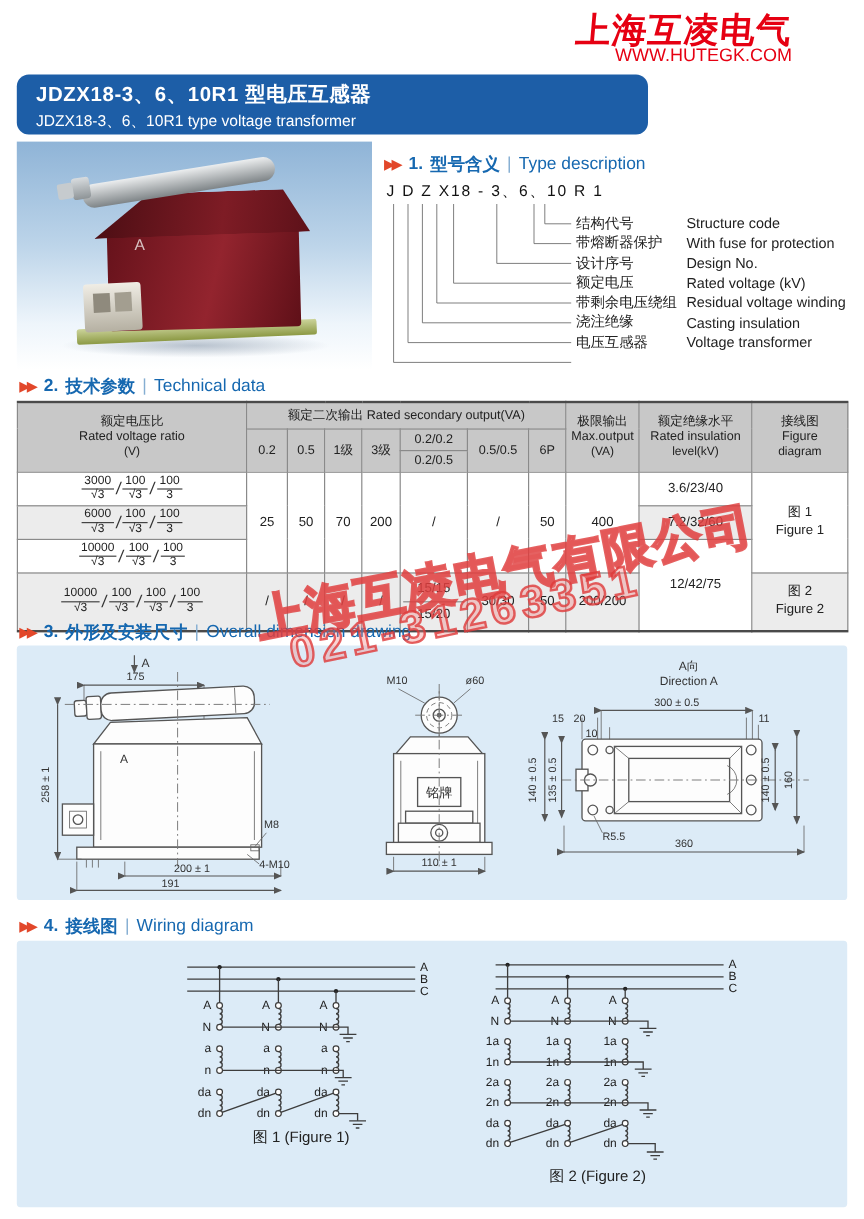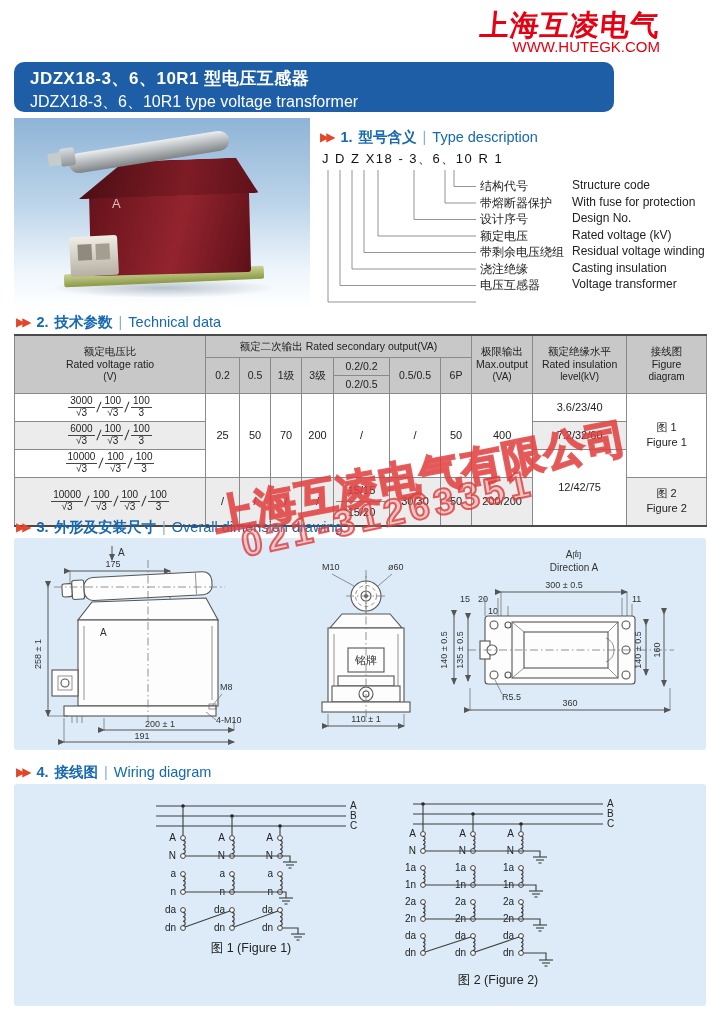--- a/index.html
+++ b/index.html
@@ -3,24 +3,24 @@
 <meta charset="utf-8">
 <style>
 *{margin:0;padding:0;box-sizing:border-box}
 body{background:#fff}
 #canvas{position:relative;width:720px;height:1016px;background:#fff;overflow:hidden;
   font-family:"Liberation Sans",sans-serif;color:#222}
 
 .logo{position:absolute;top:6px;right:60px;font-size:29px;font-weight:bold;color:#e60012;
   letter-spacing:1px;transform:skewX(-5deg)}
 .website{position:absolute;top:38px;right:60px;font-size:15px;color:#e60012}
-.titlebar{position:absolute;left:14px;top:62px;width:600px;height:50px;background:#1d5ea7;
+.titlebar{position:absolute;left:14px;top:62px;width:526px;height:50px;background:#1d5ea7;
   border-radius:10px;color:#fff;padding:5px 16px}
 .titlebar .t-cn{font-size:17px;font-weight:bold;letter-spacing:.5px}
-.titlebar .t-en{font-size:16px;margin-top:2px}
+.titlebar .t-en{font-size:13px;margin-top:2px}
 
 .photo{position:absolute;left:14px;top:118px;width:296px;height:190px;overflow:hidden;
   background:linear-gradient(180deg,#8fb4d7 0%,#bcd4e9 45%,#eef5fb 80%,#fff 100%)}
 .photo div{position:absolute}
 .tr-shadow{left:36px;top:160px;width:226px;height:20px;
   background:radial-gradient(ellipse at center,rgba(90,110,135,.4),rgba(90,110,135,0) 70%)}
 .tr-base{left:50px;top:152px;width:200px;height:13px;border-radius:2px;transform:rotate(-2.5deg);
   background:linear-gradient(180deg,#ccd49b,#8c9944)}
 .tr-body{left:76px;top:72px;width:160px;height:84px;border-radius:3px;transform:rotate(-1.5deg);
   background:linear-gradient(105deg,#66121b,#93242e 55%,#5f1018)}
@@ -40,21 +40,21 @@
 .tr-mark{left:98px;top:78px;color:#d8c2c2;font-size:13px}
 
 .shead{position:absolute;height:20px;display:flex;align-items:center;gap:6px;font-size:14.5px;color:#1668b0;white-space:nowrap}
 .shead .arr{color:#e2472a;font-size:12px;letter-spacing:-3px;margin-right:2px}
 .shead .num,.shead .cn{font-weight:bold}
 .shead .sep{color:#85aed2}
 
 .code{position:absolute;left:322px;top:150px;font-size:13px;letter-spacing:1.5px;color:#111}
 .td-svg{position:absolute;left:318px;top:168px}
 .td-rows{position:absolute;left:480px;top:178px;width:232px}
-.td-row{height:16.5px;display:flex;font-size:12px;color:#222;}
+.td-row{height:16.5px;display:flex;font-size:12px;color:#222;align-items:center}
 .td-row .cn{width:92px}
 .td-row .en{flex:1}
 
 .tech{position:absolute;left:14px;top:334px;width:692px;border-collapse:collapse;table-layout:fixed;
   text-align:center;font-size:11px;color:#222;border-top:2px solid #4a4a4a;border-bottom:2px solid #4a4a4a}
 .tech th,.tech td{border:1px solid #8a8a8a;padding:2px;vertical-align:middle}
 .tech thead th{background:#c8c8c8;font-weight:normal;line-height:1.25;font-size:10.5px}
 .tech thead .u{font-size:10px}
 .tech tbody tr.r2 td,.tech tbody tr.r4 td{background:#ececec}
 .tech tbody td.keep{background:#fff}

